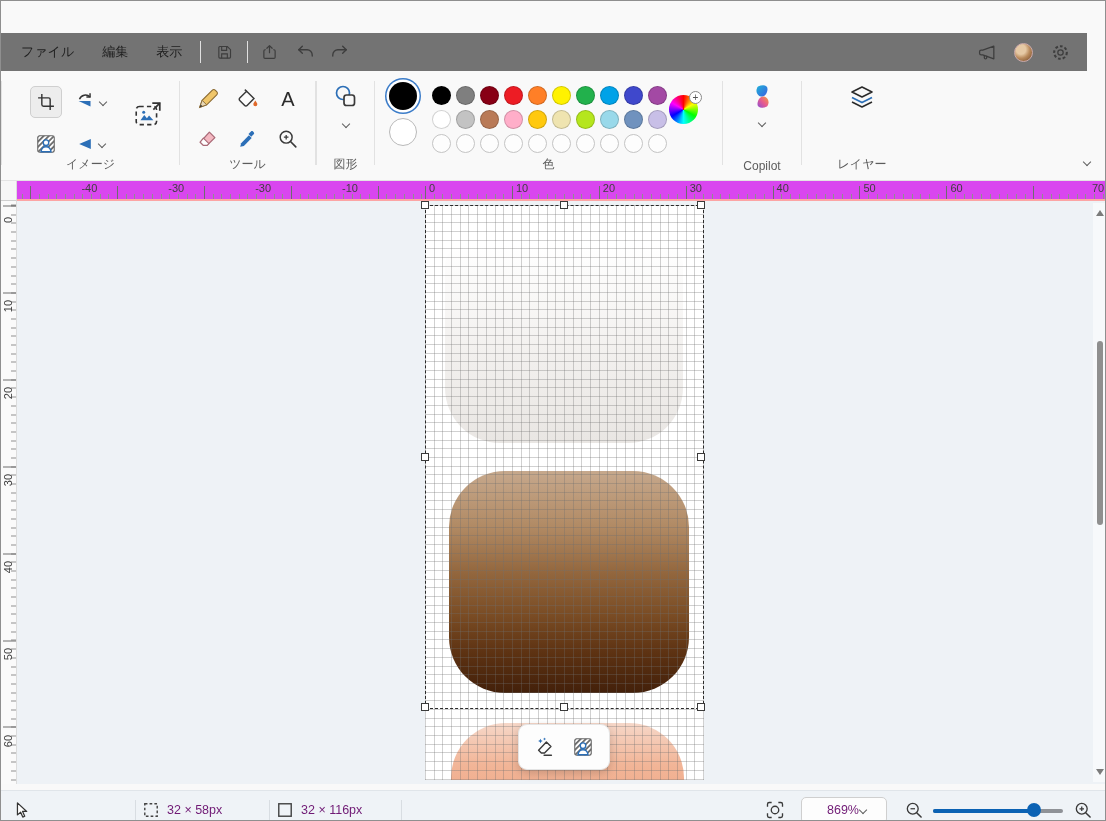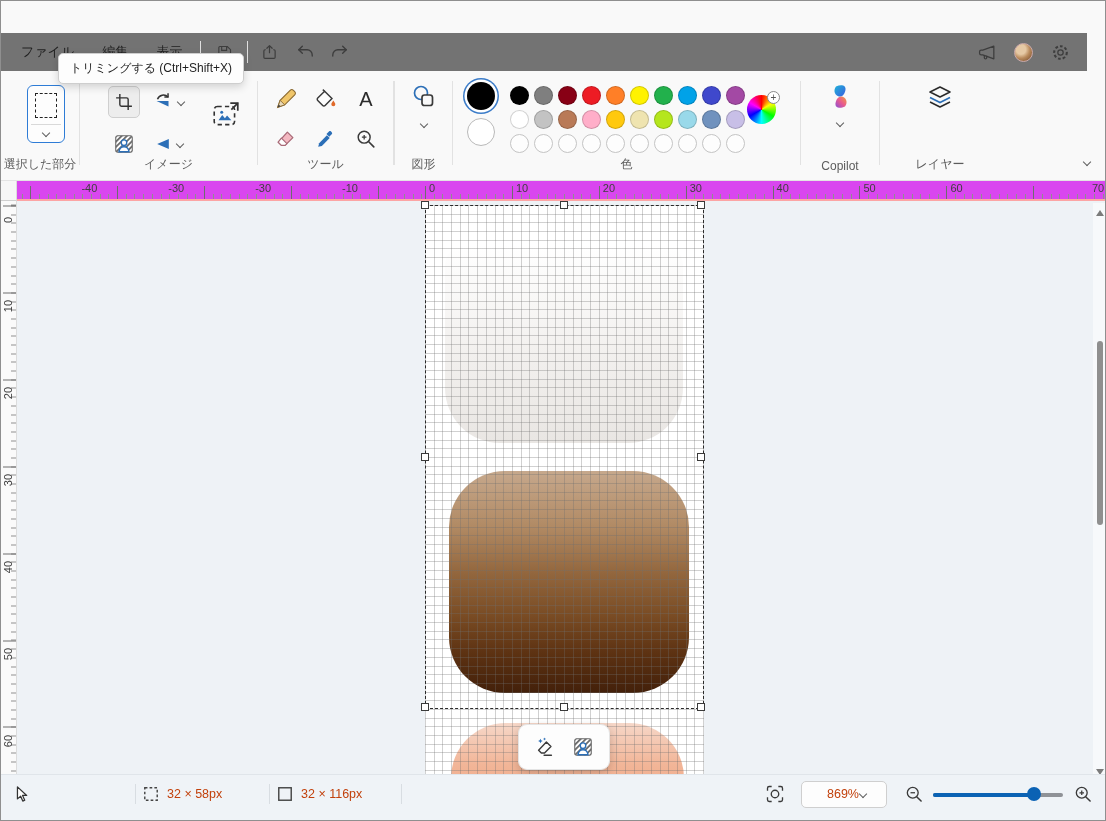--- a/index.html
+++ b/index.html
@@ -105,21 +105,21 @@
 
   .mini-toolbar { position:absolute; left:501px; top:523px; width:92px; height:46px; background:#fdfdfd; border:1px solid #e4e4e4; border-radius:9px; box-shadow:0 3px 10px rgba(0,0,0,.18); display:flex; align-items:center; justify-content:center; gap:16px; }
 
   .v-scroll { position:absolute; right:0; top:2px; width:14px; height:579px; background:#f7f9fb; }
   .scroll-arrow { position:absolute; left:3px; width:0; height:0; border-left:4px solid transparent; border-right:4px solid transparent; }
   .arrow-up { top:7px; border-bottom:6px solid #7b7b7b; }
   .arrow-down { bottom:7px; border-top:6px solid #7b7b7b; }
   .scroll-thumb { position:absolute; left:4px; top:138px; width:6px; height:184px; border-radius:3px; background:#8f8f8f; }
 
   
-  .statusbar { position:absolute; left:0; right:0; bottom:0; height:46px; background:#eff3f7; border-top:1px solid #e0e5ea; font-size:12.5px; color:#c2410c; }
+  .statusbar { position:absolute; left:0; right:0; bottom:0; height:30px; background:#eff3f7; border-top:1px solid #e0e5ea; font-size:12.5px; color:#701a75; }
   .sb-group { position:absolute; top:0; height:38px; display:flex; align-items:center; gap:8px; }
   .sb-div { position:absolute; top:9px; width:1px; height:20px; background:#d8dde2; }
   .zoom-dd { width:86px; height:27px; background:#fdfdfd; border:1px solid #cfcfcf; border-radius:5px; display:flex; align-items:center; justify-content:center; padding:0 10px 0 16px; }
   .slider { position:relative; width:130px; height:14px; }
   .slider-track { position:absolute; top:6px; left:0; right:0; height:3.5px; border-radius:2px; background:#8f9297; }
   .slider-fill { position:absolute; top:6px; left:0; width:78%; height:3.5px; border-radius:2px; background:#0b62b4; }
   .slider-thumb { position:absolute; top:0; left:calc(78% - 7px); width:14px; height:14px; border-radius:50%; background:#0b62b4; }
 
   
   .tooltip { position:absolute; left:57px; top:52px; background:#fdfdfd; border:1px solid #cecece; border-radius:5px; padding:6px 11px; font-size:12px; color:#1f1f1f; box-shadow:0 3px 8px rgba(0,0,0,.16); z-index:50; white-space:nowrap; }
@@ -172,32 +172,23 @@
       <div class="avatar"></div>
       <div class="mb-icon">
         <svg width="19" height="19" viewBox="0 0 24 24">
             <circle cx="12" cy="12" r="8" fill="none" stroke="#3d3d3d" stroke-width="2.6" stroke-dasharray="3.4 2.6"></circle>
             <circle cx="12" cy="12" r="3.4" fill="none" stroke="#3d3d3d" stroke-width="1.6"></circle>
           </svg>
       </div>
     </div>
   </div>
 
-  <div class="tooltip">トリミングする (Ctrl+Shift+X)</div>
 
   <div class="ribbon">
 
-    <div class="section sec-select">
-      <div class="sel-btn">
-        <div class="sel-dash"></div>
-        <div class="sel-sep"></div>
-        <span class="chev"></span>
-      </div>
-      <div class="sec-label">選択した部分</div>
-    </div>
     <div class="sec-div"></div>
 
     <div class="section sec-image">
       <div class="img-grid">
         <div class="img-cell">
             <div class="btn-hover">
           <svg width="20" height="20" viewBox="0 0 24 24">
                 <path d="M7 2.5V15a2 2 0 0 0 2 2h12.5" fill="none" stroke="#333" stroke-width="1.7"></path>
                 <path d="M2.5 7H15a2 2 0 0 1 2 2v12.5" fill="none" stroke="#333" stroke-width="1.7"></path>
               </svg>

